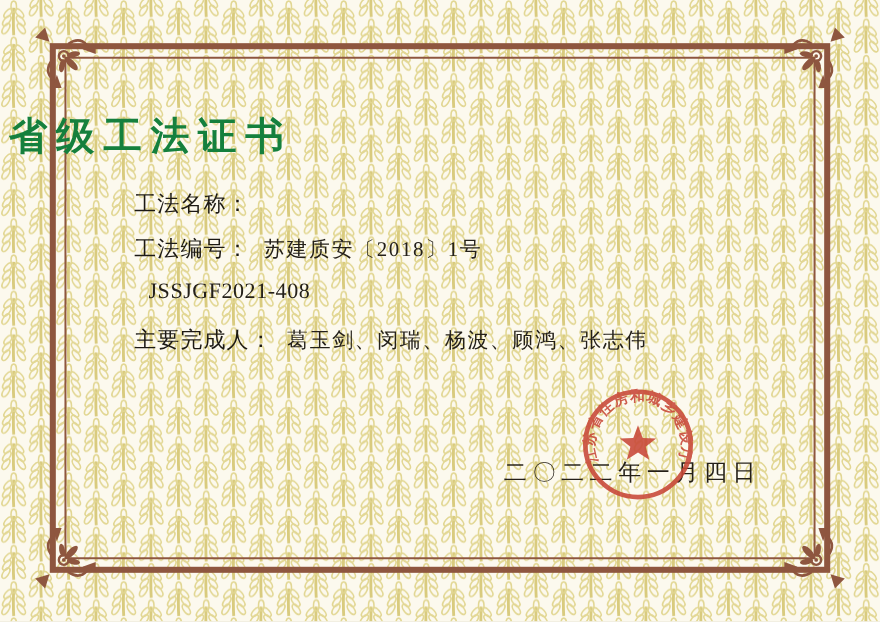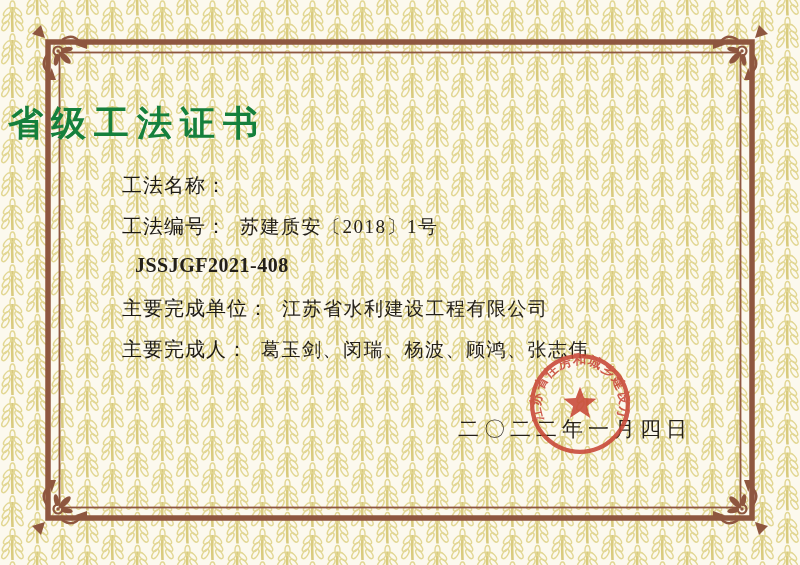--- a/index.html
+++ b/index.html
@@ -14,21 +14,21 @@
   .content{position:absolute;left:0;top:0;width:800px;height:565px;z-index:2;}
   .title{
     position:absolute;left:0;top:100px;width:800px;
     text-align:left;font-size:35px;font-weight:bold;color:#15803d;
     letter-spacing:8px;text-indent:8px;
   }
   .fields{position:absolute;left:122px;top:172px;width:600px;}
   .field-row{display:flex;align-items:baseline;height:22px;margin-bottom:19px;white-space:nowrap;}
   .field-label{font-size:20px;font-weight:normal;color:#1c1914;letter-spacing:1px;}
   .field-value{font-size:19px;color:#24201a;margin-left:13px;letter-spacing:1.5px;}
-  .field-value.latin{font-size:20px;letter-spacing:0.5px;font-weight:bold;}
+  .field-value.latin{font-size:20px;letter-spacing:0.5px;}
   .date-line{
     position:absolute;left:458px;top:415px;
     font-size:21px;color:#241f18;letter-spacing:5px;white-space:nowrap;
   }
   .seal{position:absolute;left:524px;top:348px;width:112px;height:112px;z-index:3;opacity:0.88;}
 </style>
 </head>
 <body>
 
 <div class="certificate">
@@ -86,24 +86,20 @@
         <span class="field-label">工法名称：</span>
       </div>
       <div class="field-row">
         <span class="field-label">工法编号：</span>
         <span class="field-value">苏建质安〔2018〕1号</span>
       </div>
       <div class="field-row">
         <span class="field-value latin">JSSJGF2021-408</span>
       </div>
       <div class="field-row">
-        <span class="field-label">主要完成单位：</span>
-        <span class="field-value">江苏省水利建设工程有限公司</span>
-      </div>
-      <div class="field-row">
         <span class="field-label">主要完成人：</span>
         <span class="field-value">葛玉剑、闵瑞、杨波、顾鸿、张志伟</span>
       </div>
     </div>
 
     <div class="date-line">二〇二二年一月四日</div>
   </div>
 
   <svg class="seal" xmlns="http://www.w3.org/2000/svg" viewBox="0 0 110 110" width="112" height="112">
     <defs>

